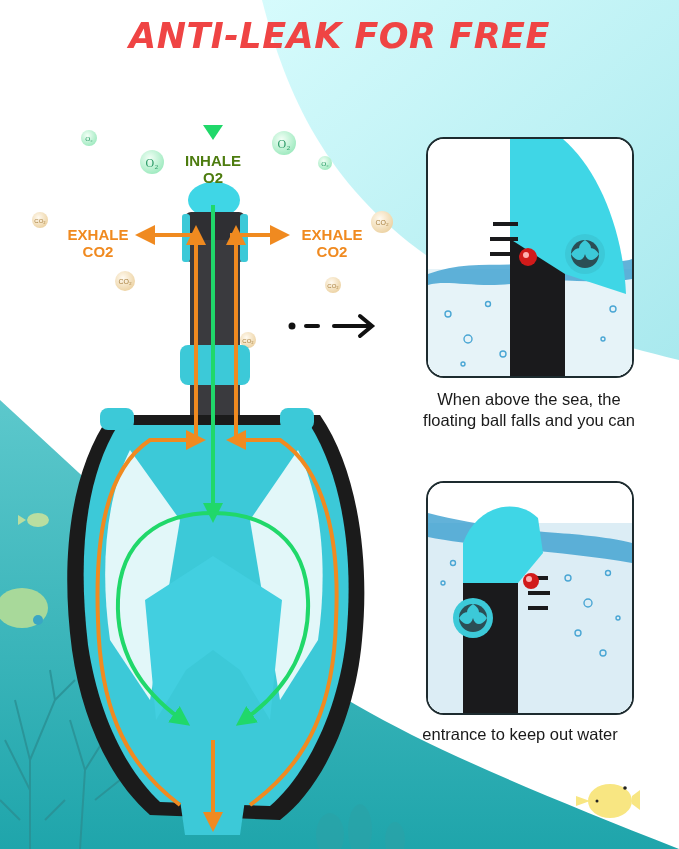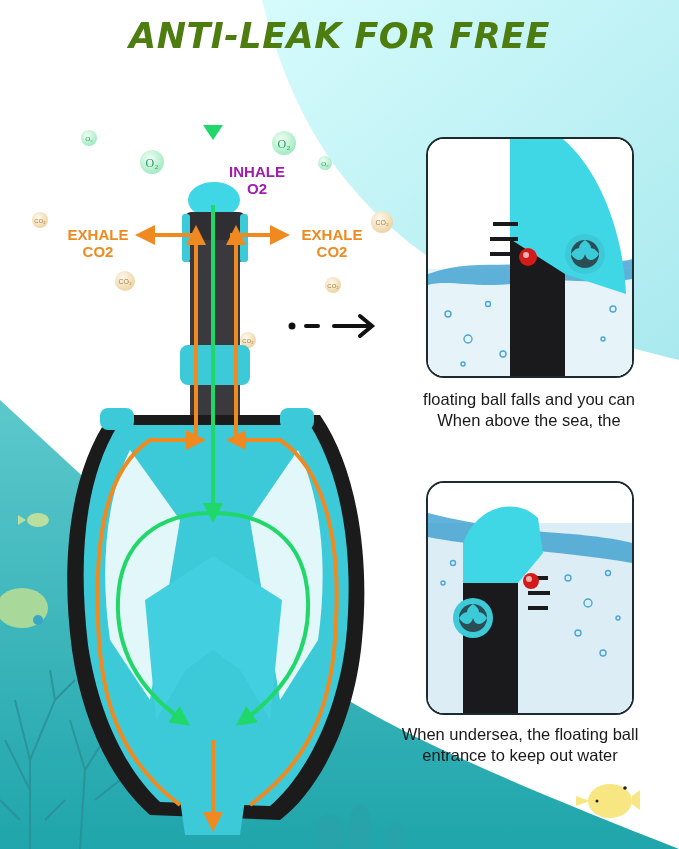--- a/index.html
+++ b/index.html
@@ -1,20 +1,20 @@
 <!DOCTYPE html>
 <html><head>
 <meta charset="utf-8">
 <style>
   html,body{margin:0;padding:0;}
   body{width:679px;height:849px;position:relative;overflow:hidden;background:#ffffff;font-family:"Liberation Sans",sans-serif;}
   .bg{position:absolute;left:0;top:0;width:679px;height:849px;}
-  .title{position:absolute;left:0;top:14px;width:679px;text-align:center;font-family:"DejaVu Sans",sans-serif;font-weight:bold;font-style:italic;font-size:35px;line-height:44px;color:#4d7c0f;letter-spacing:0.5px;}
+  .title{position:absolute;left:0;top:14px;width:679px;text-align:center;font-family:"DejaVu Sans",sans-serif;font-weight:bold;font-style:italic;font-size:35px;line-height:44px;color:#ef4444;letter-spacing:0.5px;}
   .lbl{position:absolute;text-align:center;font-family:"Liberation Sans",sans-serif;font-weight:bold;font-size:15px;line-height:17px;}
-  .inhale{left:178px;top:163px;width:70px;color:#a21caf;margin-left:44px;}
+  .inhale{left:178px;top:152px;width:70px;color:#4d7c0f;}
   .exhale-l{left:58px;top:226px;width:80px;color:#f08a20;}
   .exhale-r{left:292px;top:226px;width:80px;color:#f08a20;}
   .panel{position:absolute;left:426px;width:204px;border:2px solid #1d2b2f;border-radius:18px;overflow:hidden;background:#fff;}
   .panel.top{top:137px;height:237px;}
   .panel.bottom{top:481px;height:230px;}
   .panel svg{position:absolute;left:0;top:0;}
   .caption{position:absolute;text-align:center;color:#1a1a1a;font-family:"Liberation Sans",sans-serif;font-size:16.5px;line-height:21px;}
   .cap1{left:384px;top:389px;width:290px;}
   .cap2{left:362px;top:724px;width:316px;}
   .mask-svg{position:absolute;left:0;top:0;}
@@ -202,22 +202,22 @@
     <circle cx="100" cy="118" r="9" fill="#d11a1a"></circle>
     <circle cx="98" cy="116" r="3" fill="#ffb0b0"></circle>
 
     <circle cx="157" cy="115" r="20" fill="#3cc9d8"></circle>
     <circle cx="157" cy="115" r="14" fill="#2b4e55"></circle>
     <path d="M157 101 C165 106 165 113 157 115 C149 113 149 106 157 101 Z M143 115 C148 107 155 107 157 115 C155 123 148 123 143 115 Z M171 115 C166 123 159 123 157 115 C159 107 166 107 171 115 Z" fill="#3cc9d8"></path>
   </svg>
 </div>
 
 <div class="caption cap1">
+  <div>When above the sea, the</div>
   <div>floating ball falls and you can</div>
-  <div>When above the sea, the</div>
 </div>
 
 <div class="panel bottom">
   <svg width="204" height="230" viewBox="0 0 204 230">
     <rect x="0" y="0" width="204" height="230" fill="#ffffff"></rect>
     <rect x="0" y="40" width="204" height="190" fill="#dcedf5"></rect>
     <path d="M0 30 C40 40 80 46 130 50 C160 52 190 56 204 60 L204 80 C170 74 130 70 90 66 C50 62 20 58 0 54 Z" fill="#3b9fcf" opacity="0.8"></path>
     <g fill="none" stroke="#4aa6d4" stroke-width="1.4">
       <circle cx="140" cy="95" r="3"></circle>
         <circle cx="160" cy="120" r="4"></circle>
@@ -238,15 +238,14 @@
     </g>
     <circle cx="103" cy="98" r="8" fill="#d11a1a"></circle>
     <circle cx="101" cy="96" r="3" fill="#ffb0b0"></circle>
     <circle cx="45" cy="135" r="20" fill="#3cc9d8"></circle>
     <circle cx="45" cy="135" r="14" fill="#2b4e55"></circle>
     <path d="M45 121 C53 126 53 133 45 135 C37 133 37 126 45 121 Z M31 135 C36 127 43 127 45 135 C43 143 36 143 31 135 Z M59 135 C54 143 47 143 45 135 C47 127 54 127 59 135 Z" fill="#3cc9d8"></path>
   </svg>
 </div>
 
 <div class="caption cap2">
-  <div>When undersea, the floating ball</div>
   <div>entrance to keep out water</div>
 </div>
 
 </body></html>

